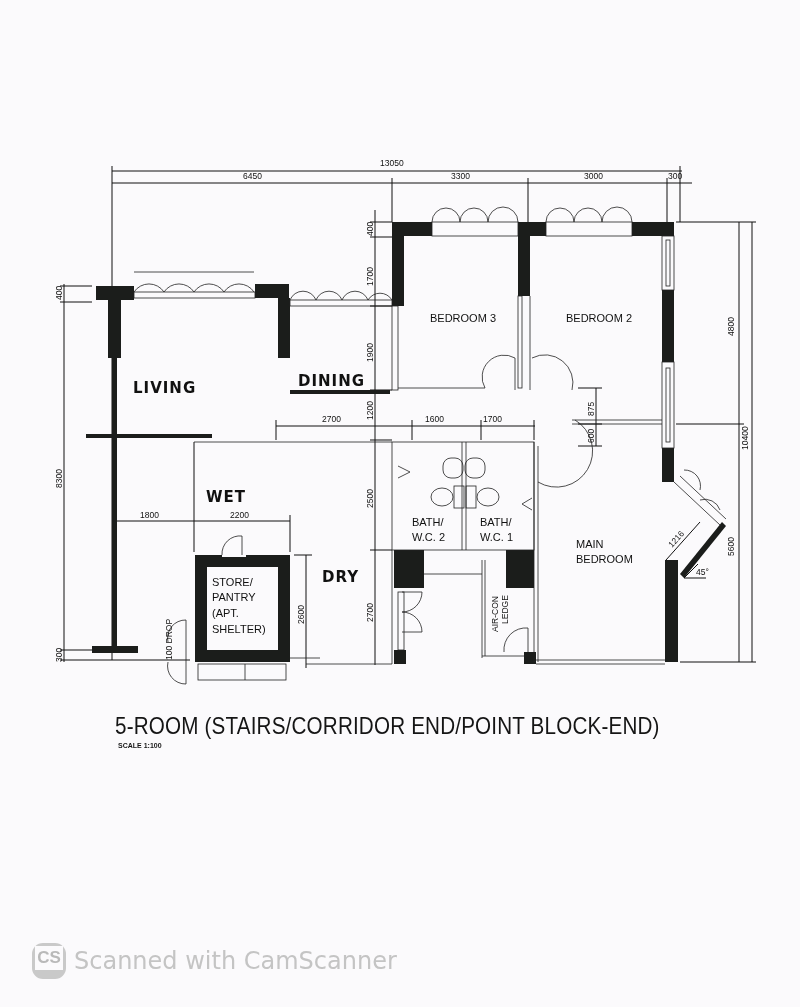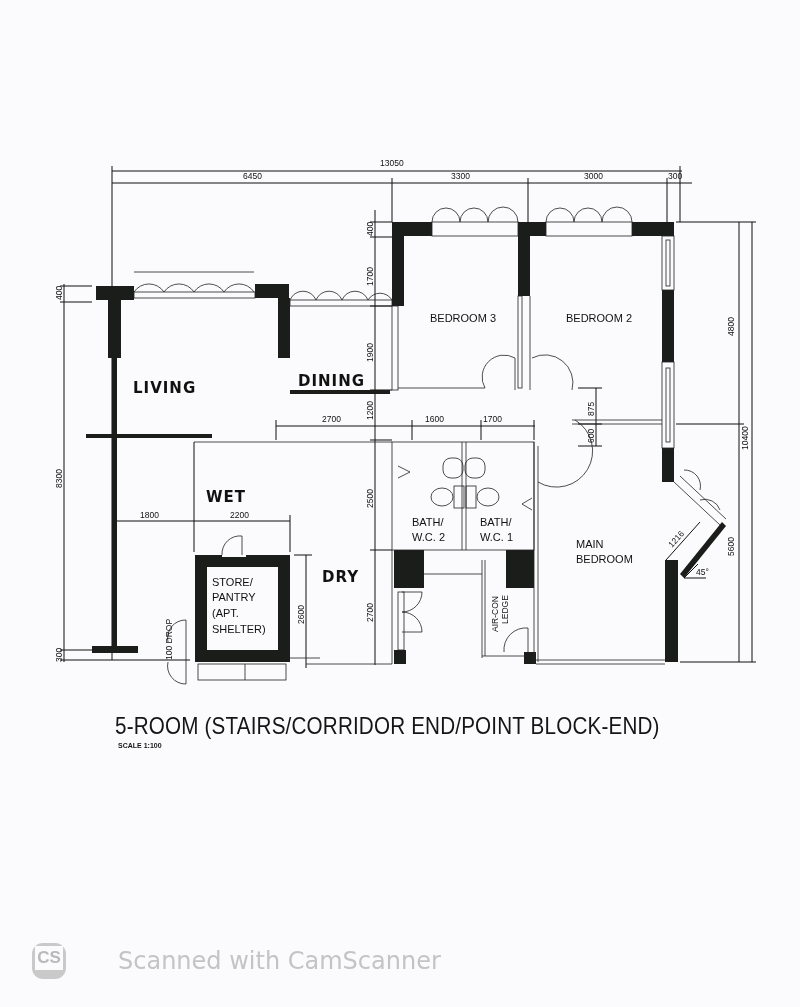--- a/index.html
+++ b/index.html
@@ -32,21 +32,21 @@
     }
     .cs-icon {
       width: 34px; height: 36px; border-radius: 11px; background: #c9c9c9;
       position: relative; box-sizing: border-box;
     }
     .cs-icon .inner {
       position: absolute; left: 3px; top: 3px; width: 28px; height: 24px; background: #fbfafc;
       display: flex; align-items: center; justify-content: center;
       font-family: "Liberation Sans", sans-serif; font-weight: bold; font-size: 17px; color: #b9b9b9;
     }
-    .wm-text { font-family: "DejaVu Sans", sans-serif; font-size: 24px; color: #c4c4c4; margin-left: 44px; }
+    .wm-text { font-family: "DejaVu Sans", sans-serif; font-size: 24px; color: #c4c4c4; }
   </style>
 </head>
 <body>
 
 <div class="sheet">
 <svg width="800" height="1007" viewBox="0 0 800 1007">
 
   <g>
     <line class="ln" x1="112" y1="171" x2="682" y2="171"></line>
     <line class="ln" x1="112" y1="183" x2="692" y2="183"></line>

